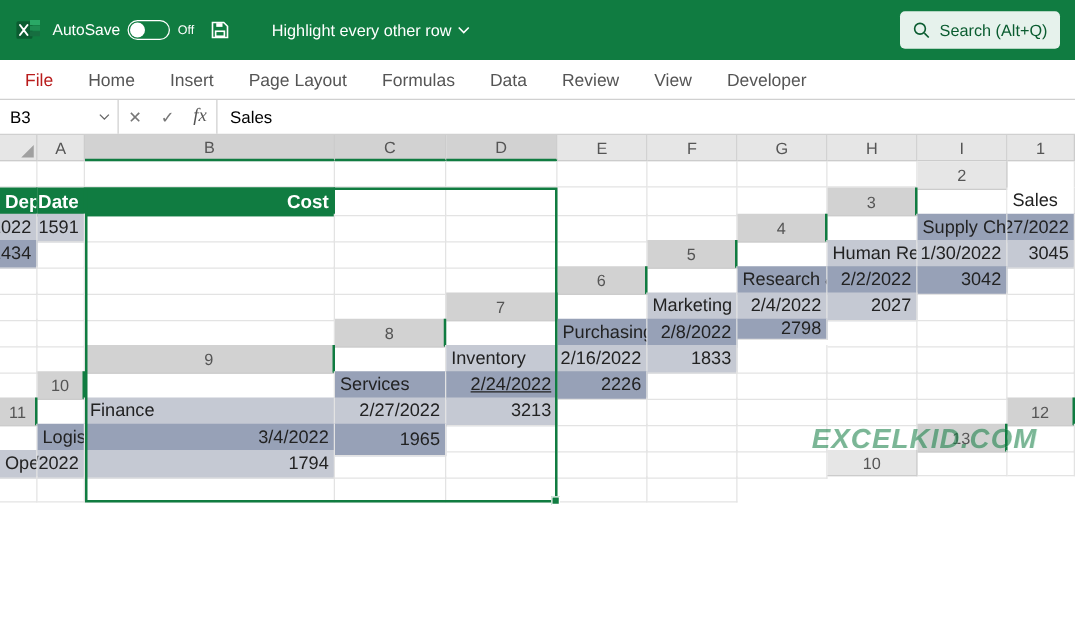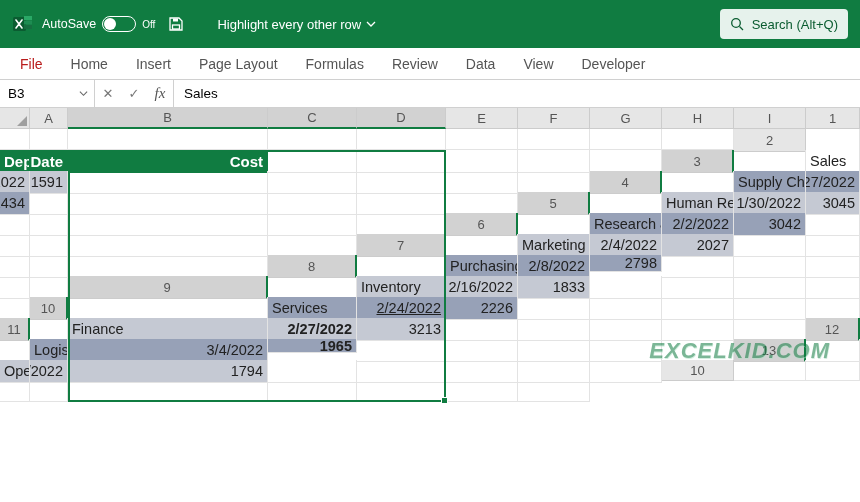--- a/index.html
+++ b/index.html
@@ -235,22 +235,22 @@
     <span>Search (Alt+Q)</span>
   </div>
 </div>
 
 <div class="ribbon-tabs">
   <div class="ribbon-tab file">File</div>
   <div class="ribbon-tab">Home</div>
   <div class="ribbon-tab">Insert</div>
   <div class="ribbon-tab">Page Layout</div>
   <div class="ribbon-tab">Formulas</div>
+  <div class="ribbon-tab">Data</div>
   <div class="ribbon-tab">Review</div>
-  <div class="ribbon-tab">Data</div>
   <div class="ribbon-tab">View</div>
   <div class="ribbon-tab">Developer</div>
 </div>
 
 <div class="formula-bar">
   <div class="namebox">
     <span>B3</span>
     <svg width="9" height="9" viewBox="0 0 10 10">
         <path d="M1 3l4 4 4-4" stroke="#666" stroke-width="1.2" fill="none"></path>
       </svg>
@@ -379,32 +379,32 @@
       <div class="cell sel-bg right" style="height: 23px; text-decoration: underline;">2/24/2022</div>
       <div class="cell sel-bg right" style="height: 23px;">2226</div>
       <div class="cell" style="height: 23px;"></div>
       <div class="cell" style="height: 23px;"></div>
       <div class="cell" style="height: 23px;"></div>
       <div class="cell" style="height: 23px;"></div>
       <div class="cell" style="height: 23px;"></div>
       <div class="rowhead sel" style="height: 23px;">11</div>
       <div class="cell" style="height: 23px;"></div>
       <div class="cell sel-bg-alt" style="height: 23px;">Finance</div>
-      <div class="cell sel-bg-alt right" style="height: 23px; font-weight: bold;">2/27/2022</div>
+      <div class="cell sel-bg-alt right" style="height: 23px;">2/27/2022</div>
       <div class="cell sel-bg-alt right" style="height: 23px;">3213</div>
       <div class="cell" style="height: 23px;"></div>
       <div class="cell" style="height: 23px;"></div>
       <div class="cell" style="height: 23px;"></div>
       <div class="cell" style="height: 23px;"></div>
       <div class="cell" style="height: 23px;"></div>
       <div class="rowhead sel" style="height: 23px;">12</div>
       <div class="cell" style="height: 23px;"></div>
       <div class="cell sel-bg" style="height: 23px;">Logistics</div>
       <div class="cell sel-bg right" style="height: 23px;">3/4/2022</div>
-      <div class="cell sel-bg right" style="height: 14px; font-weight: bold;">1965</div>
+      <div class="cell sel-bg right" style="height: 26px;">1965</div>
       <div class="cell" style="height: 23px;"></div>
       <div class="cell" style="height: 23px;"></div>
       <div class="cell" style="height: 23px;"></div>
       <div class="cell" style="height: 23px;"></div>
       <div class="cell" style="height: 23px;"></div>
       <div class="rowhead sel" style="height: 23px;">13</div>
       <div class="cell" style="height: 23px;"></div>
       <div class="cell sel-bg-alt" style="height: 23px;">Operational</div>
       <div class="cell sel-bg-alt right" style="height: 23px;">3/12/2022</div>
       <div class="cell sel-bg-alt right" style="height: 23px;">1794</div>

